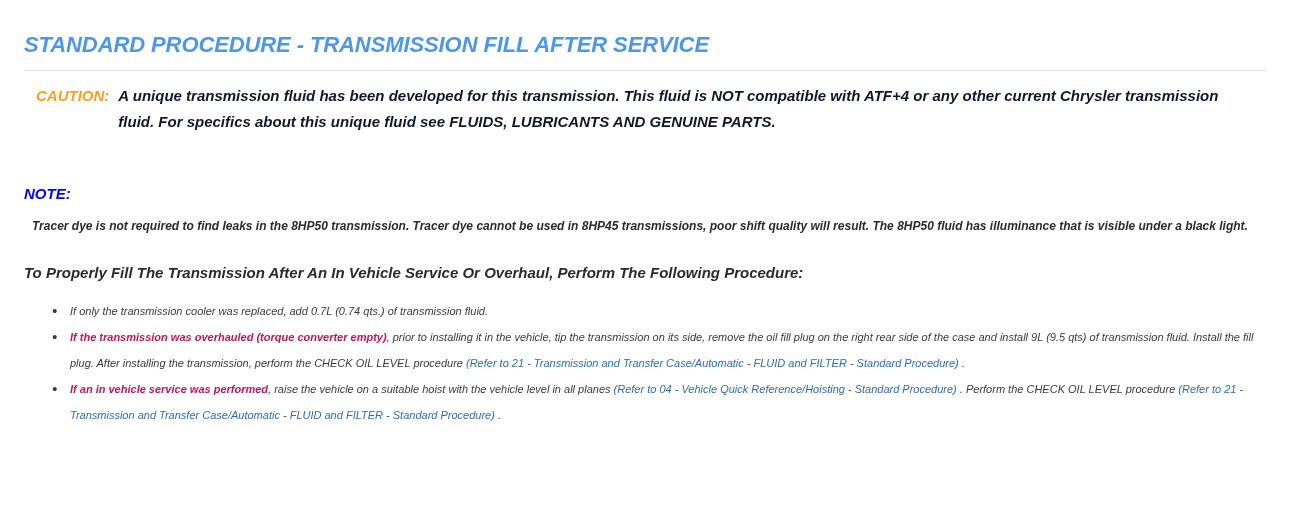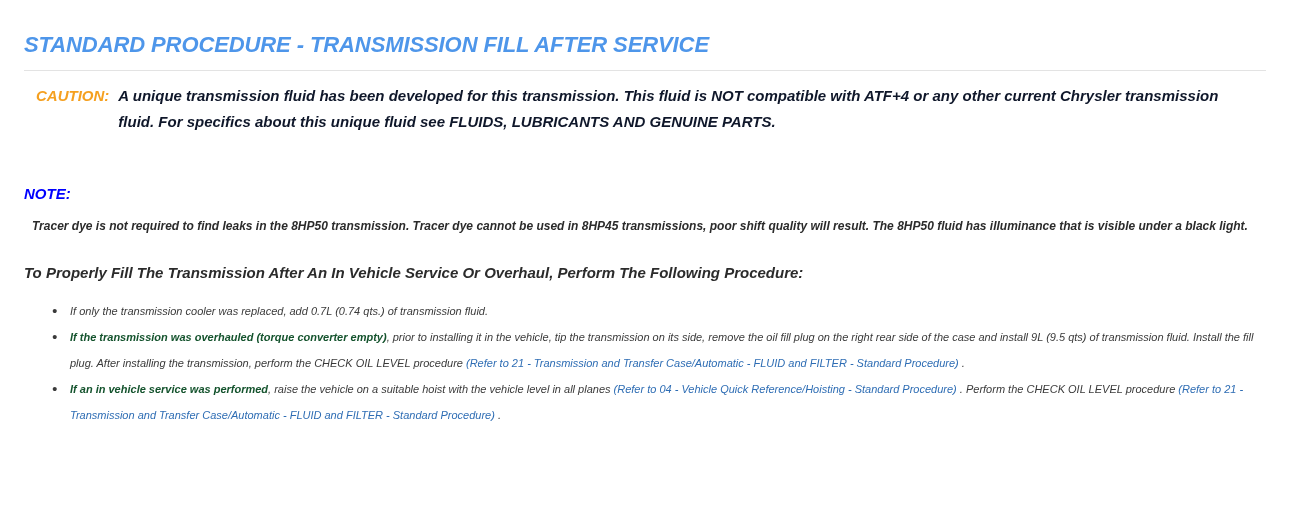--- a/index.html
+++ b/index.html
@@ -115,21 +115,21 @@
     content: "\2022";
     position: absolute;
     left: 0;
     top: 0;
     color: #3a3a3a;
     font-size: 15px;
     line-height: 26px;
   }
   .b {
     font-weight: bold;
-    color: #14532d;
+    color: #be185d;
   }
   .lnk {
     color: #2e6db4;
     text-decoration: none;
     cursor: pointer;
   }
 </style>
 </head>
 <body>
 

